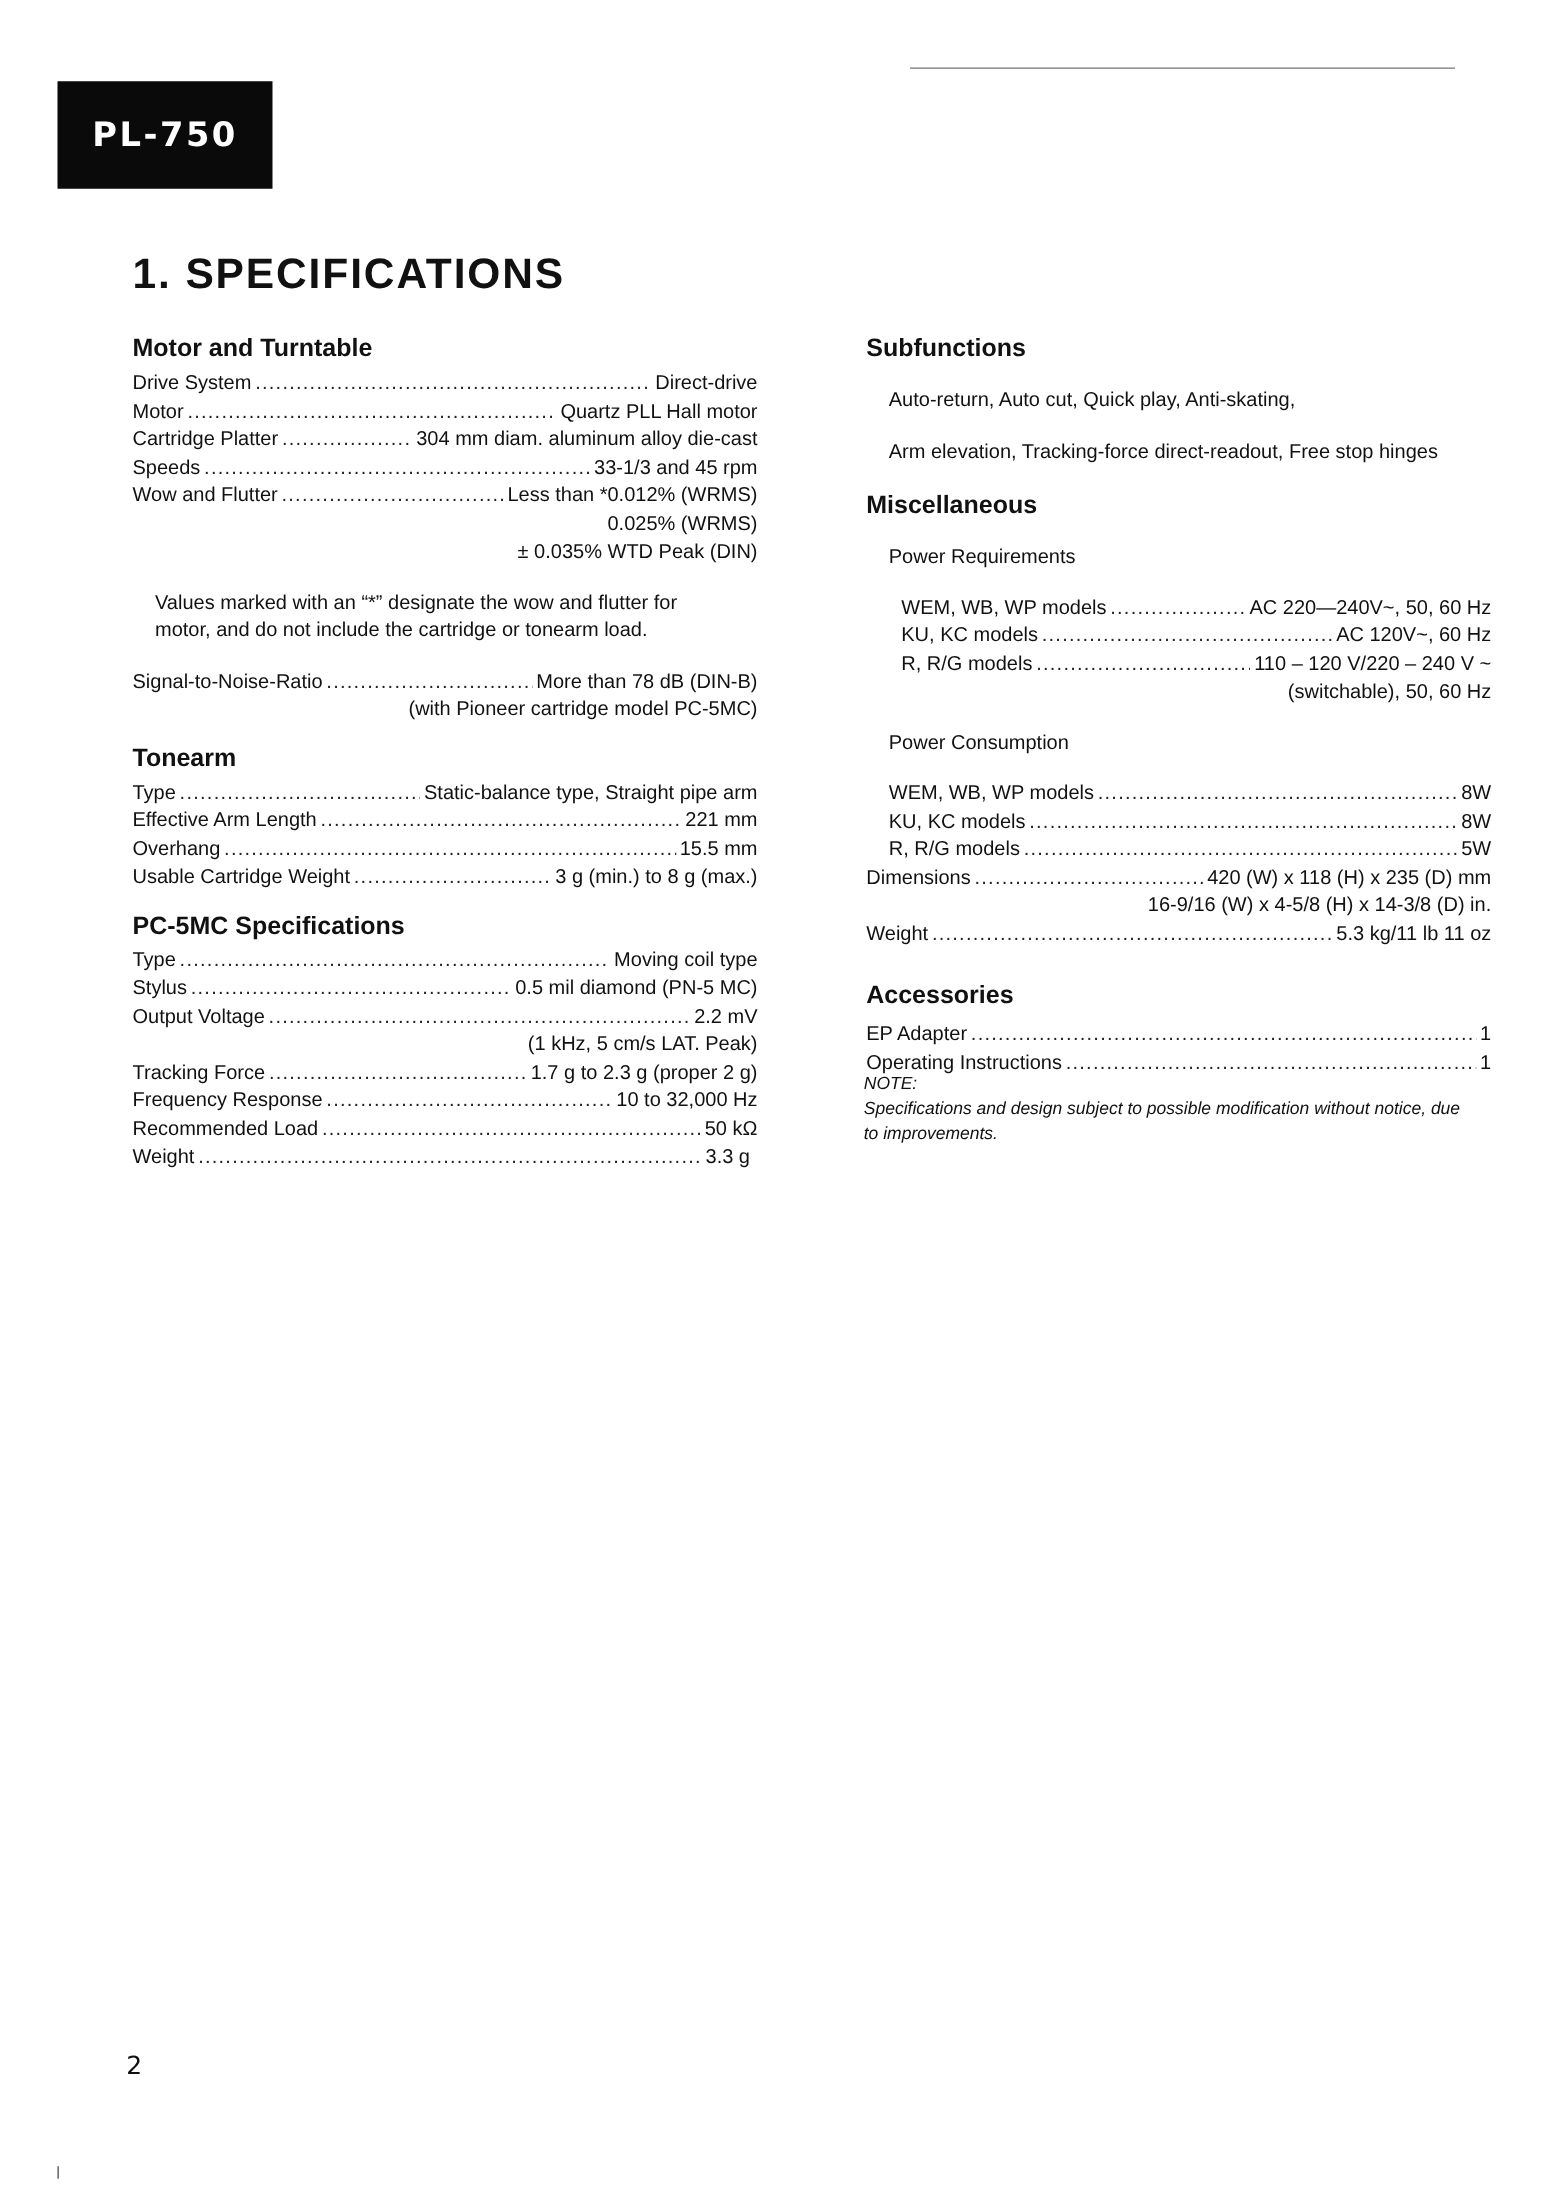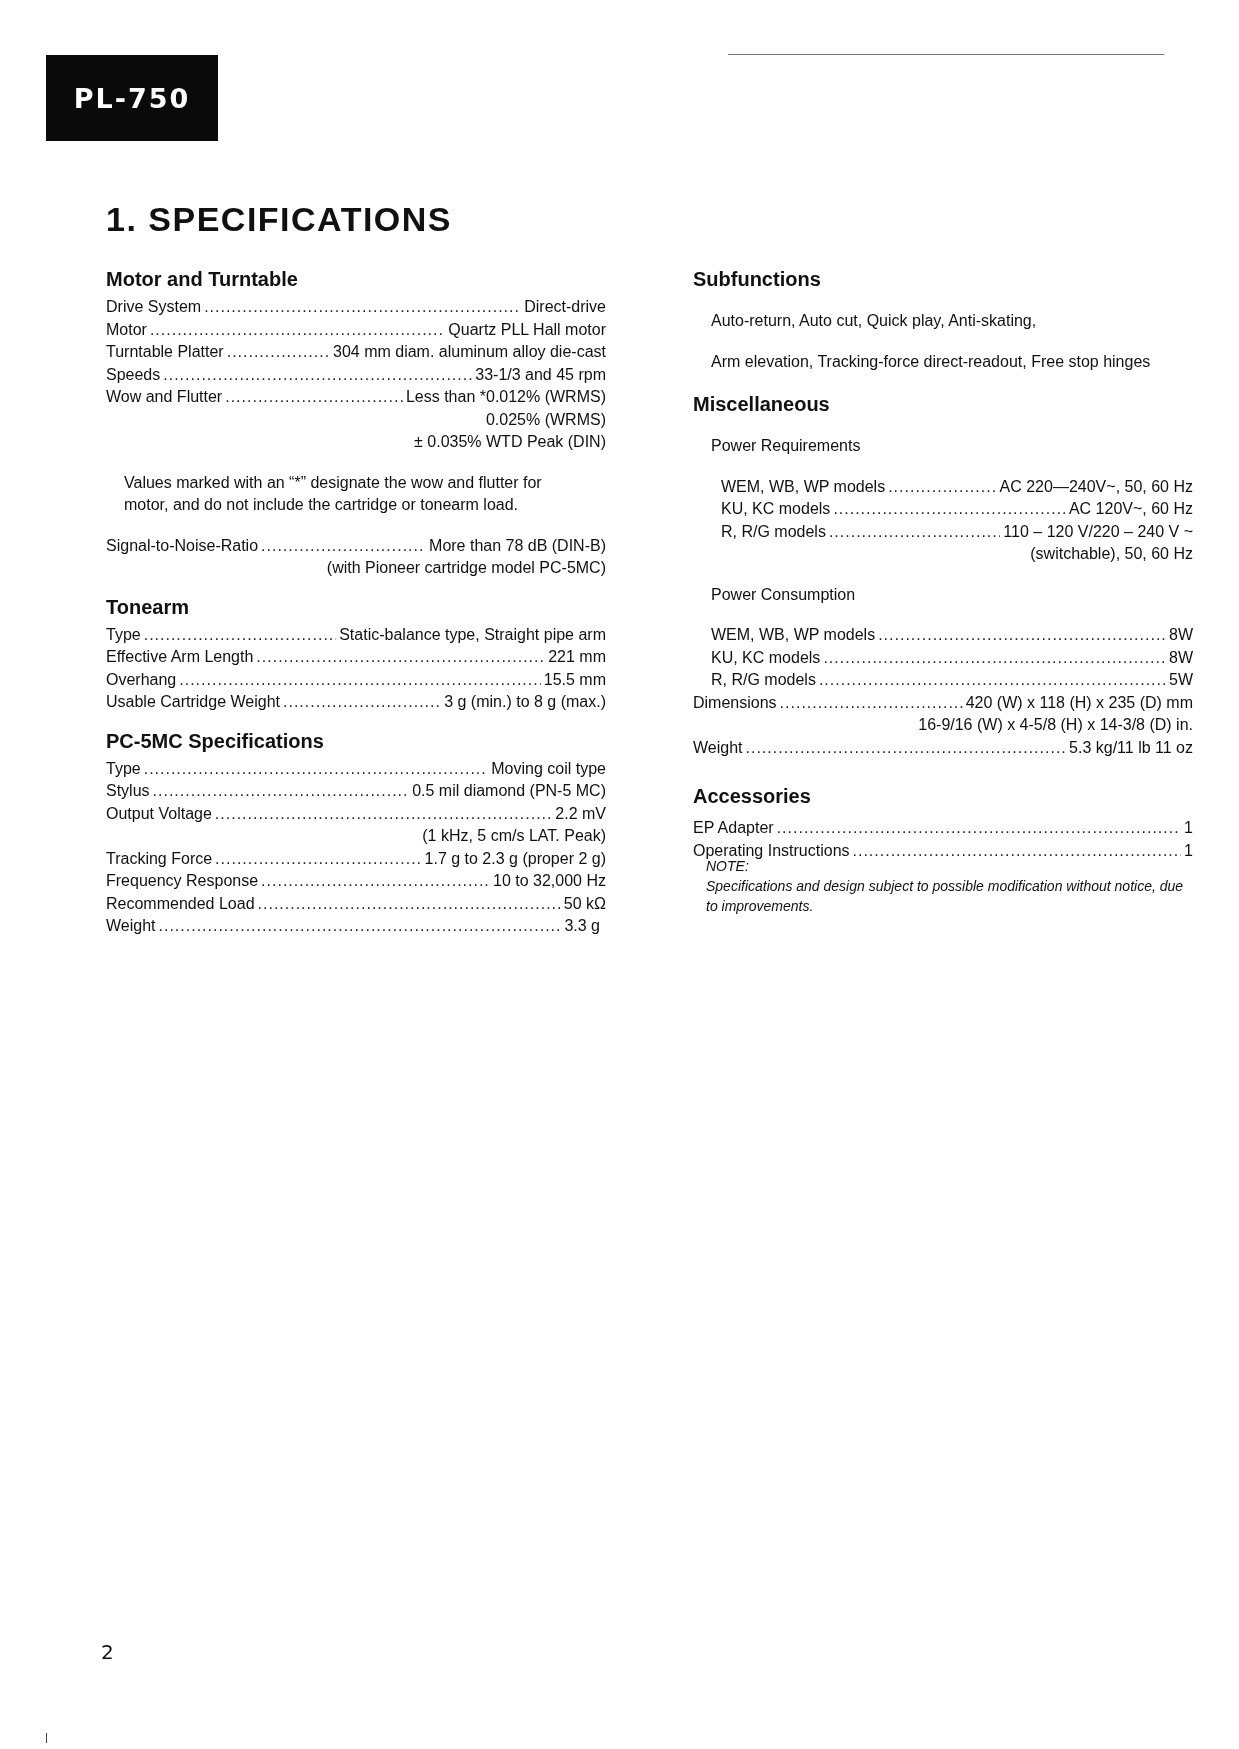--- a/index.html
+++ b/index.html
@@ -1,37 +1,37 @@
 <!DOCTYPE html>
 <html><head>
 <meta charset="utf-8">
 <style>
   html, body { margin:0; padding:0; background:#ffffff; }
   body { width:1239px; height:1749px; position:relative; overflow:hidden;
          font-family:"Liberation Sans", "DejaVu Sans", sans-serif; color:#111; }
-  .badge { position:absolute; left:46px; top:55px; width:172px; height:86px; background:#0a0a0a;
+  .badge { position:absolute; left:46px; top:65px; width:172px; height:86px; background:#0a0a0a;
            color:#fff; font-family:"DejaVu Sans", sans-serif; font-weight:bold; font-size:27px;
            letter-spacing:2px; display:flex; align-items:center; justify-content:center; }
   .topline { position:absolute; left:728px; top:54px; width:436px; height:1px; background:#777; }
   .title { position:absolute; left:106px; top:200px; font-size:34px; font-weight:bold; letter-spacing:1.5px; margin:0; }
   .col { position:absolute; width:500px; }
   .col.left { left:106px; top:266px; }
   .col.right { left:693px; top:266px; width:500px; }
   h2 { font-size:20px; font-weight:bold; margin:0 0 4px 0; height:26px; line-height:26px; }
   .row { display:flex; align-items:flex-start; font-size:16px; height:22.5px; line-height:22.5px; white-space:nowrap; }
   .row .lbl { flex:0 0 auto; }
   .row .dots { flex:1 1 auto; overflow:hidden; margin:0 3px; color:#222; letter-spacing:1px; }
   .row .dots::before { content:"..................................................................................................................................................................."; }
   .row .val { flex:0 0 auto; }
   .cont { text-align:right; font-size:16px; height:22.5px; line-height:22.5px; white-space:nowrap; }
   .para { font-size:16px; line-height:22.5px; margin:18px; }
   .indent { padding-left:28px; }
   .indent2 { padding-left:18px; }
   .sec { margin-bottom:12px; }
-  .note { position:absolute; left:706px; top:856px; width:488px; font-style:italic; font-size:14px; line-height:20px; }
+  .note { position:absolute; left:691px; top:856px; width:488px; font-style:italic; font-size:14px; line-height:20px; }
   .pagenum { position:absolute; left:101px; top:1640px; font-size:20px; font-family:"DejaVu Sans", sans-serif; }
   .edge { position:absolute; left:46px; top:1733px; width:1px; height:10px; background:#444; }
   .sub-justify { text-align:justify; text-align-last:left; }
 </style>
 </head>
 <body>
 
 <div class="badge">PL-750</div>
 <div class="topline"></div>
 
@@ -44,21 +44,21 @@
         <span class="lbl">Drive System</span>
         <span class="dots"></span>
         <span class="val">Direct-drive</span>
       </div>
     <div class="row">
         <span class="lbl">Motor</span>
         <span class="dots"></span>
         <span class="val">Quartz PLL Hall motor</span>
       </div>
     <div class="row">
-        <span class="lbl">Turntable Platter</span>
+        <span class="lbl">Cartridge Platter</span>
         <span class="dots"></span>
         <span class="val">304 mm diam. aluminum alloy die-cast</span>
       </div>
     <div class="row">
         <span class="lbl">Speeds</span>
         <span class="dots"></span>
         <span class="val">33-1/3 and 45 rpm</span>
       </div>
     <div class="row">
         <span class="lbl">Wow and Flutter</span>

